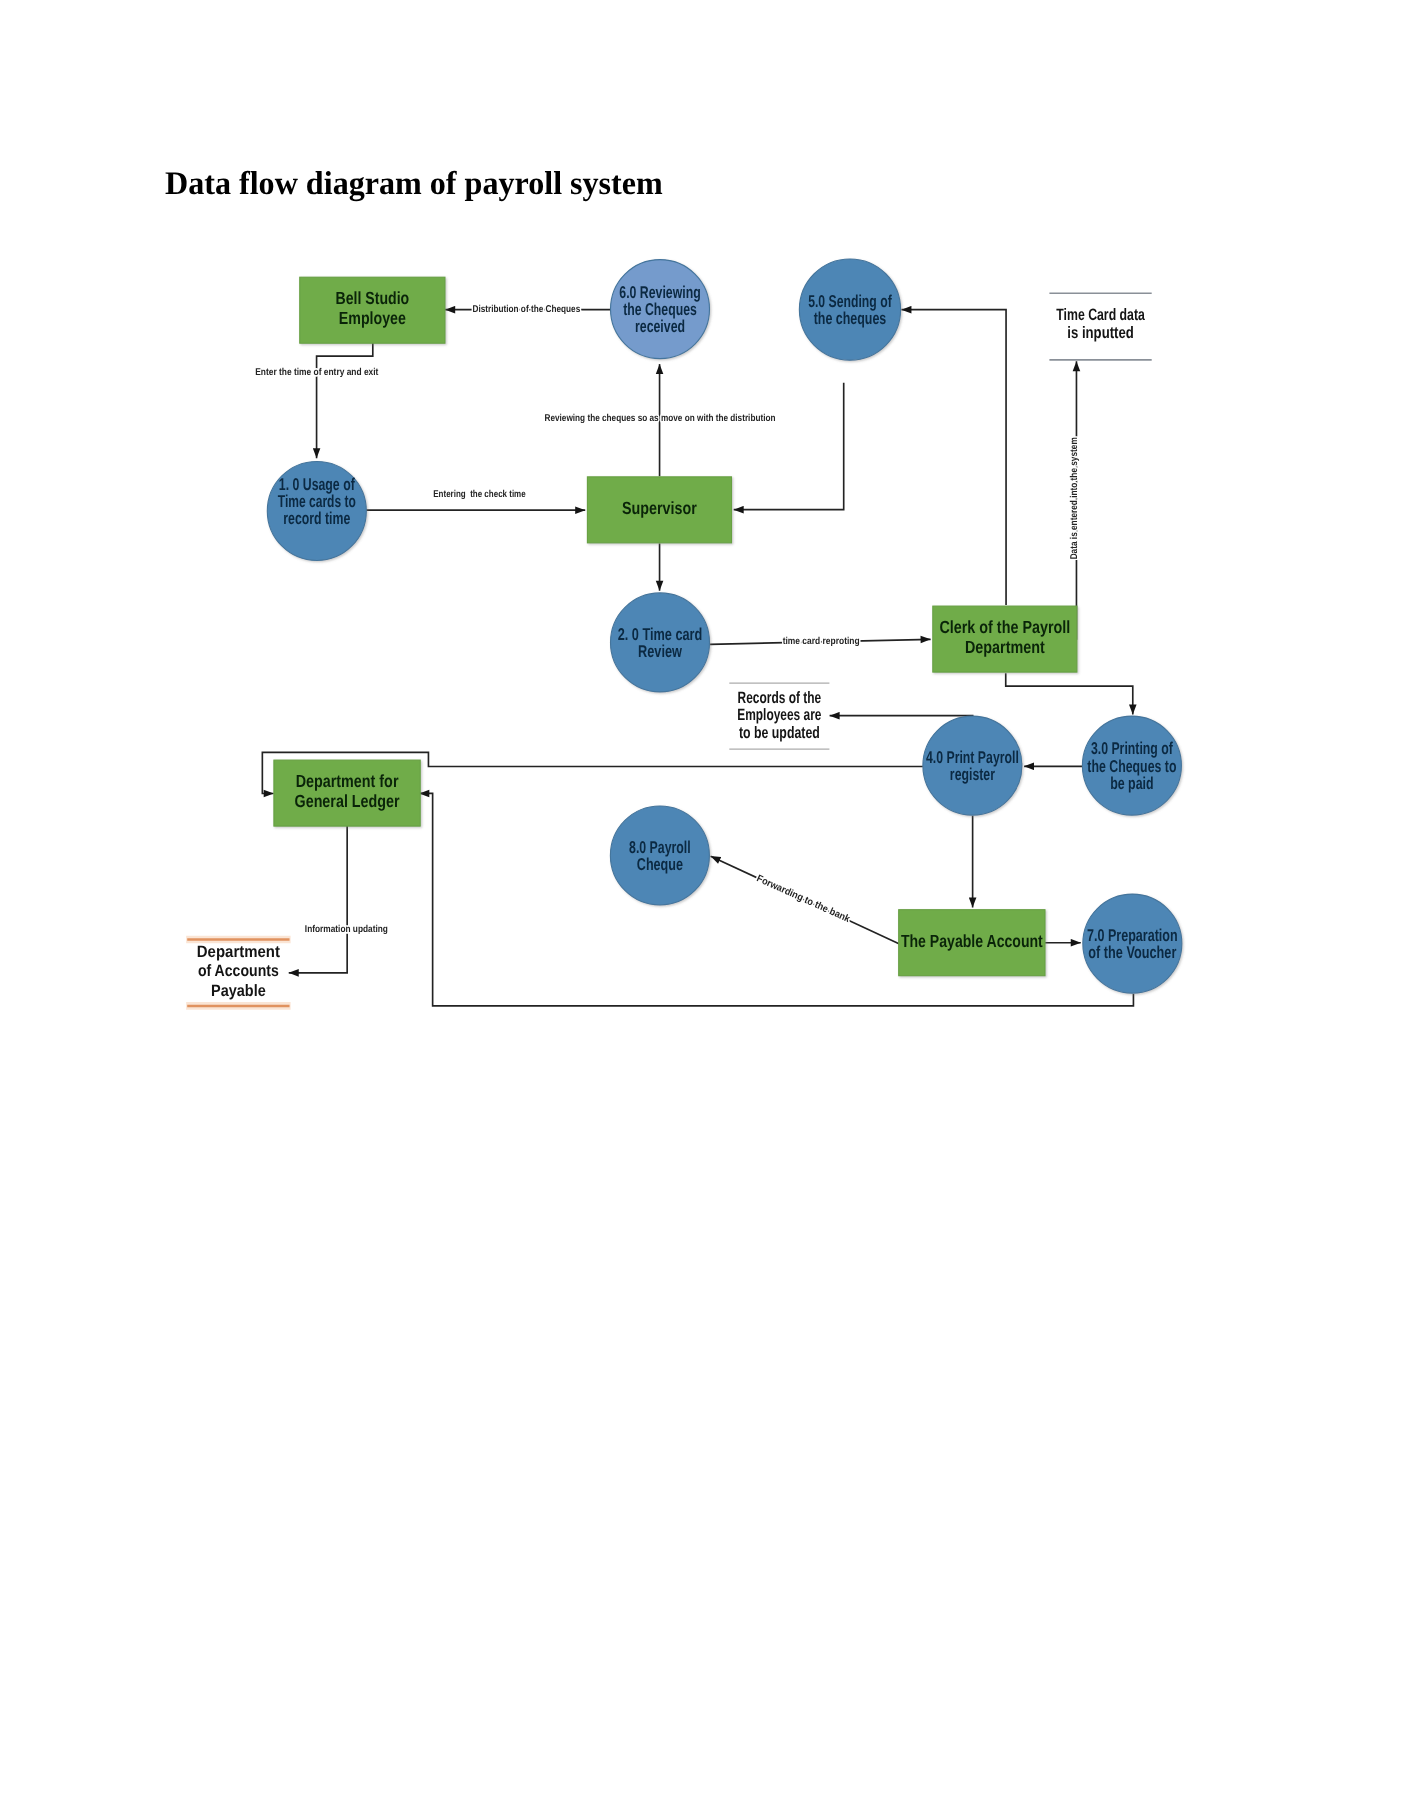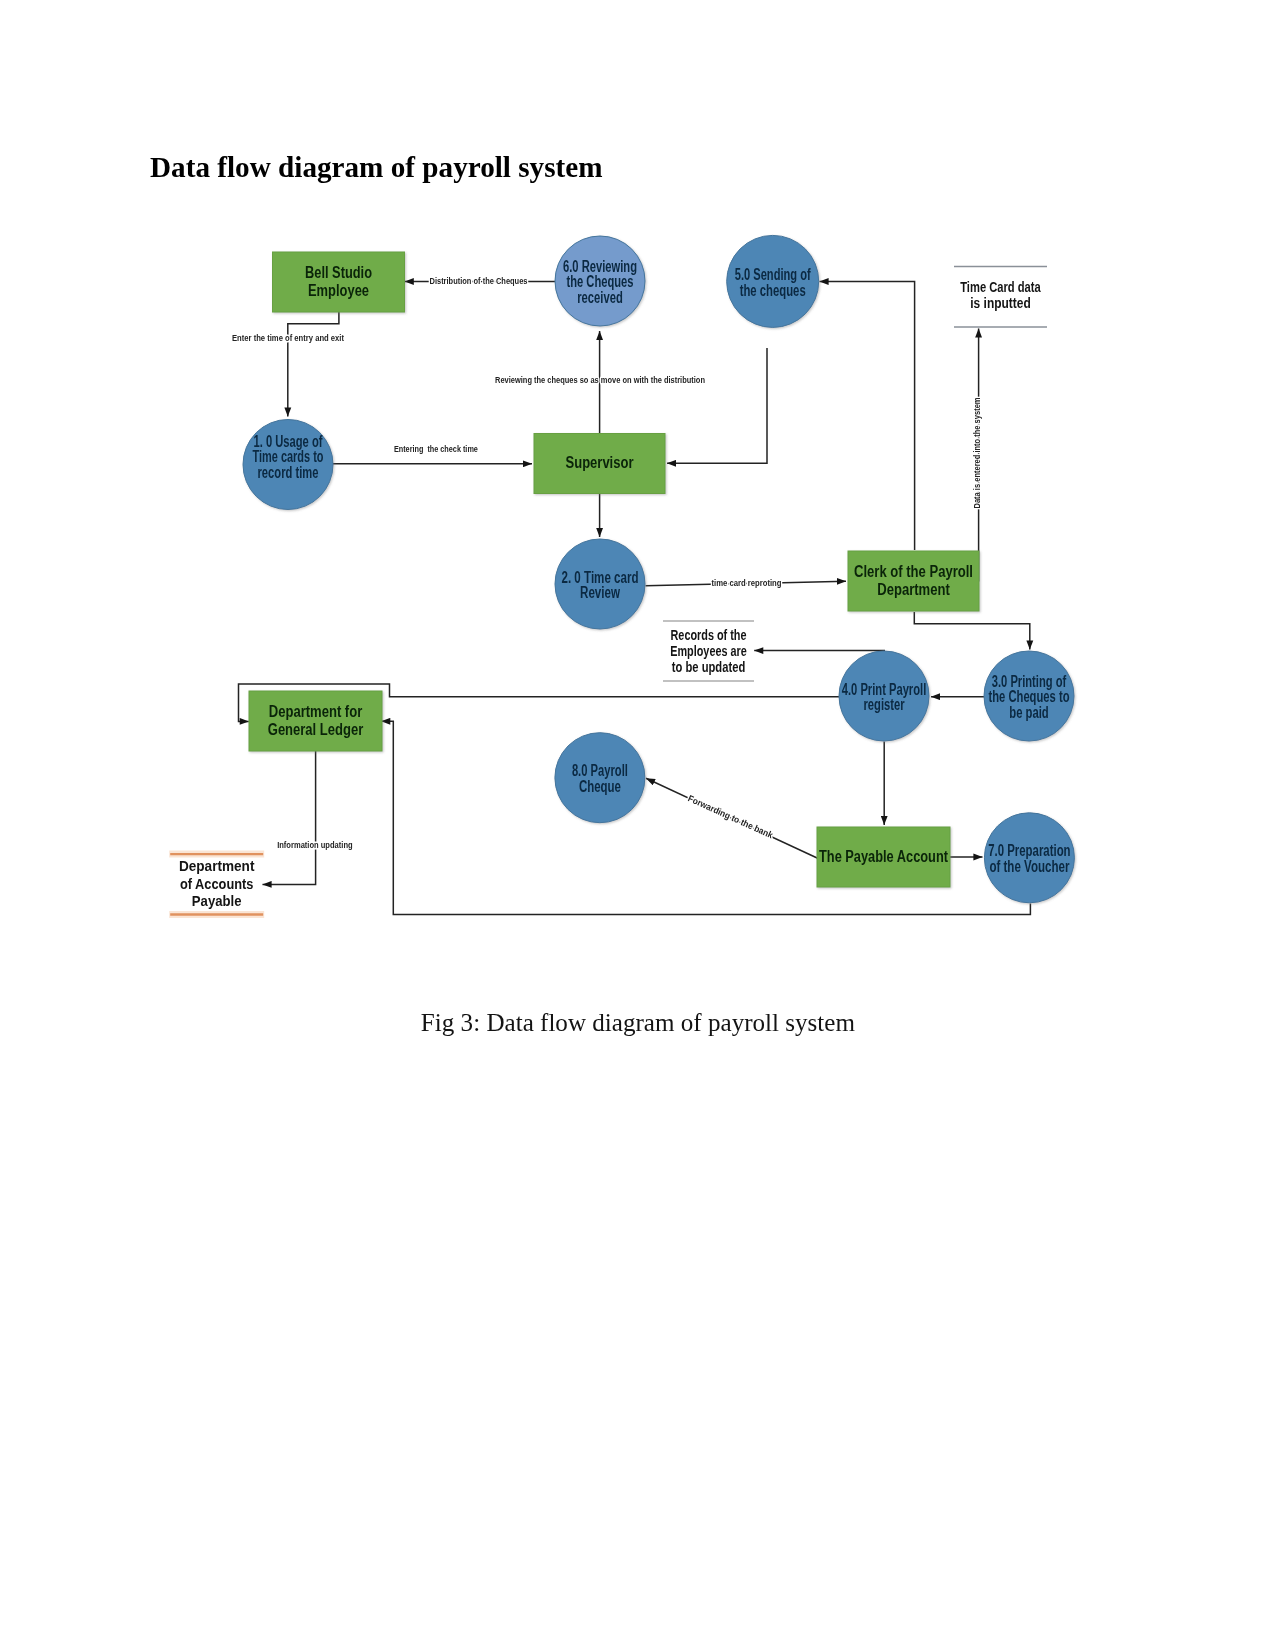--- a/index.html
+++ b/index.html
@@ -153,14 +153,13 @@
         <text x="478.5" y="281" class="flowLabel" dominant-baseline="central" textLength="98" lengthAdjust="spacingAndGlyphs">Distribution of the Cheques</text>
         <text x="288" y="338.3" class="flowLabel" dominant-baseline="central" textLength="112" lengthAdjust="spacingAndGlyphs">Enter the time of entry and exit</text>
         <text x="435.9" y="448.9" class="flowLabel" dominant-baseline="central" textLength="84" lengthAdjust="spacingAndGlyphs">Entering  the check time</text>
         <text x="600" y="379.5" class="flowLabel" dominant-baseline="central" textLength="210" lengthAdjust="spacingAndGlyphs">Reviewing the cheques so as move on with the distribution</text>
         <text x="746.5" y="582.5" class="flowLabel" dominant-baseline="central" textLength="70" lengthAdjust="spacingAndGlyphs">time card reproting</text>
         <text x="976.5" y="453" class="flowLabel" dominant-baseline="central" textLength="111" lengthAdjust="spacingAndGlyphs" transform="rotate(-90 976.5 453)">Data is entered into the system</text>
         <text x="314.9" y="844.5" class="flowLabel" dominant-baseline="central" textLength="75.5" lengthAdjust="spacingAndGlyphs">Information updating</text>
         <text x="730.5" y="816.8" class="flowLabel" dominant-baseline="central" textLength="92" lengthAdjust="spacingAndGlyphs" transform="rotate(24.4 730.5 816.8)">Forwarding to the bank</text>
       </g>
   </svg>
-  <div class="fig-caption" id="figCaption"><span>Fig 3: Data flow diagram of payroll system</span></div>
 </div>
 
 </body></html>

